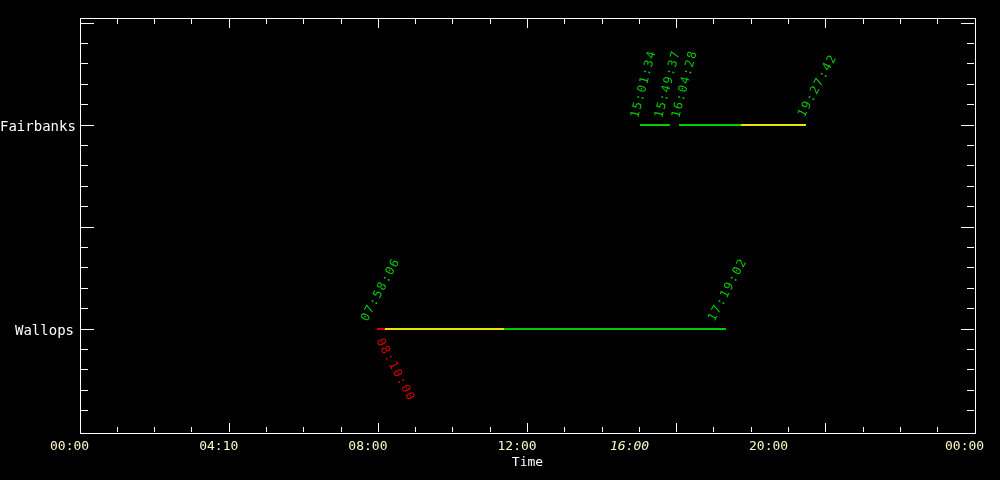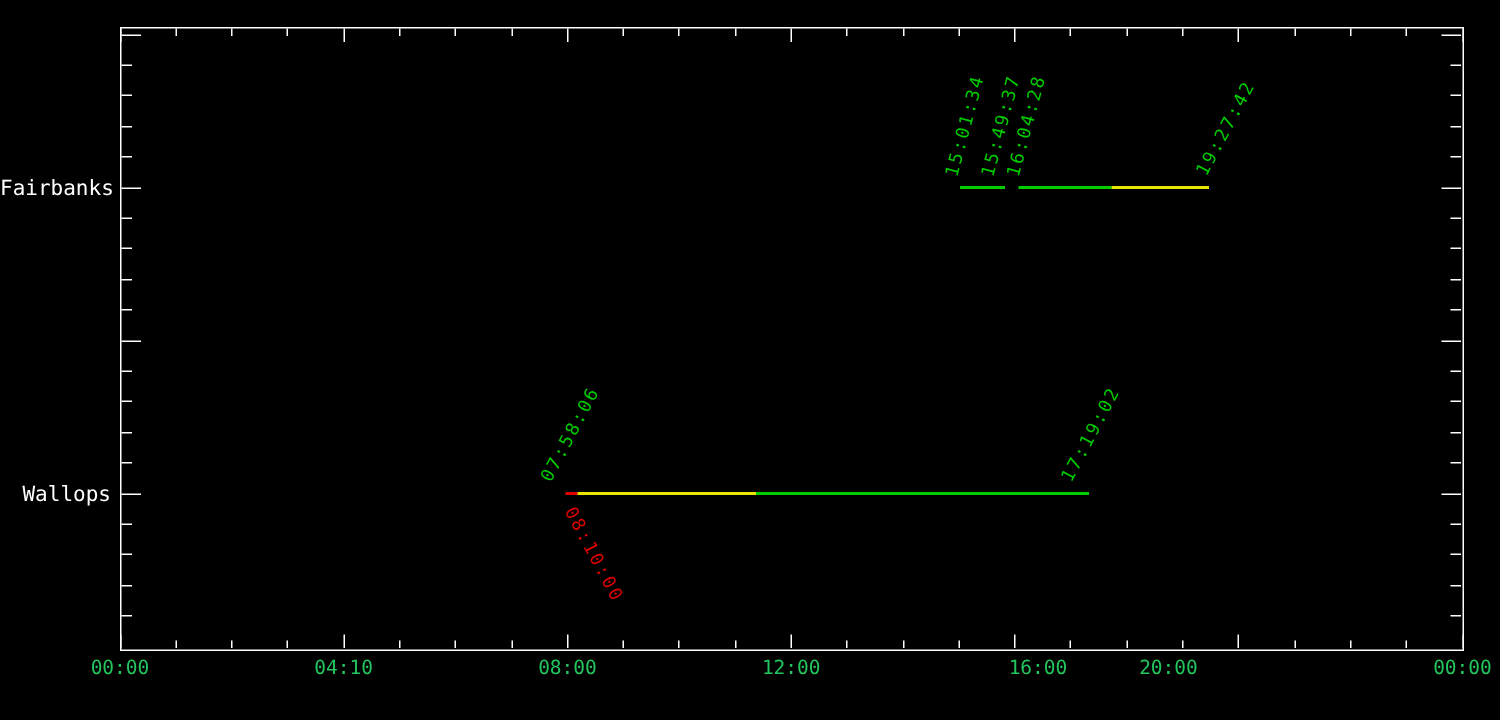--- a/index.html
+++ b/index.html
@@ -7,35 +7,36 @@
           font-family:"DejaVu Sans Mono","Liberation Mono",monospace;}
   #plot-frame{position:absolute;left:80px;top:18px;width:896px;height:416px;
               box-sizing:border-box;border:1px solid #ffffff;}
   .chart-title{position:absolute;left:80px;top:1px;width:895px;text-align:center;
                color:#ffffff;font-size:17px;letter-spacing:1px;}
   .x-axis-title{position:absolute;left:80px;top:454px;width:895px;text-align:center;
                 color:#ffffff;font-size:13px;}
   .station-label{position:absolute;left:0;width:74px;text-align:right;color:#ffffff;
                  font-size:14px;height:16px;line-height:16px;}
   .tick{position:absolute;background:#ffffff;}
-  .x-tick-label{position:absolute;width:60px;text-align:center;color:#22c55e;
+  .x-tick-label{position:absolute;width:60px;text-align:left;color:#fef9c3;
                 font-size:13px;top:438px;}
   .pass-segment{position:absolute;height:2px;}
   .pass-time-label{position:absolute;font-size:12px;letter-spacing:1.5px;height:12px;
                    line-height:12px;white-space:nowrap;}
   .pass-time-label.above{transform-origin:0 100%;}
   .pass-time-label.below{transform-origin:0 0;}
 </style>
 </head>
 <body>
 
 <div id="figure">
   <div id="plot-frame"></div>
   <div class="station-label" style="top:118px;">Fairbanks</div>
   <div class="station-label" style="top:322px;">Wallops</div>
+  <div class="x-axis-title">Time</div>
   <div id="dynamic-layer">
       <div class="tick" style="left: 79.5px; top: 423px; width: 1px; height: 9px;"></div>
       <div class="tick" style="left: 79.5px; top: 19px; width: 1px; height: 9px;"></div>
       <div class="tick" style="left: 116.792px; top: 427px; width: 1px; height: 5px;"></div>
       <div class="tick" style="left: 116.792px; top: 19px; width: 1px; height: 5px;"></div>
       <div class="tick" style="left: 154.083px; top: 427px; width: 1px; height: 5px;"></div>
       <div class="tick" style="left: 154.083px; top: 19px; width: 1px; height: 5px;"></div>
       <div class="tick" style="left: 191.375px; top: 427px; width: 1px; height: 5px;"></div>
       <div class="tick" style="left: 191.375px; top: 19px; width: 1px; height: 5px;"></div>
       <div class="tick" style="left: 228.667px; top: 423px; width: 1px; height: 9px;"></div>
@@ -77,21 +78,21 @@
       <div class="tick" style="left: 899.917px; top: 427px; width: 1px; height: 5px;"></div>
       <div class="tick" style="left: 899.917px; top: 19px; width: 1px; height: 5px;"></div>
       <div class="tick" style="left: 937.208px; top: 427px; width: 1px; height: 5px;"></div>
       <div class="tick" style="left: 937.208px; top: 19px; width: 1px; height: 5px;"></div>
       <div class="tick" style="left: 974.5px; top: 423px; width: 1px; height: 9px;"></div>
       <div class="tick" style="left: 974.5px; top: 19px; width: 1px; height: 9px;"></div>
       <div class="x-tick-label" style="left: 50px;">00:00</div>
       <div class="x-tick-label" style="left: 199.167px;">04:10</div>
       <div class="x-tick-label" style="left: 348.333px;">08:00</div>
       <div class="x-tick-label" style="left: 497.5px;">12:00</div>
-      <div class="x-tick-label" style="left: 662px;">16:00</div>
+      <div class="x-tick-label" style="left: 610px; font-style: italic;">16:00</div>
       <div class="x-tick-label" style="left: 749px;">20:00</div>
       <div class="x-tick-label" style="left: 945px;">00:00</div>
       <div class="tick" style="left: 81px; top: 22.5px; width: 13px; height: 1px;"></div>
       <div class="tick" style="left: 961px; top: 22.5px; width: 13px; height: 1px;"></div>
       <div class="tick" style="left: 81px; top: 42.9px; width: 7px; height: 1px;"></div>
       <div class="tick" style="left: 967px; top: 42.9px; width: 7px; height: 1px;"></div>
       <div class="tick" style="left: 81px; top: 63.3px; width: 7px; height: 1px;"></div>
       <div class="tick" style="left: 967px; top: 63.3px; width: 7px; height: 1px;"></div>
       <div class="tick" style="left: 81px; top: 83.7px; width: 7px; height: 1px;"></div>
       <div class="tick" style="left: 967px; top: 83.7px; width: 7px; height: 1px;"></div>

